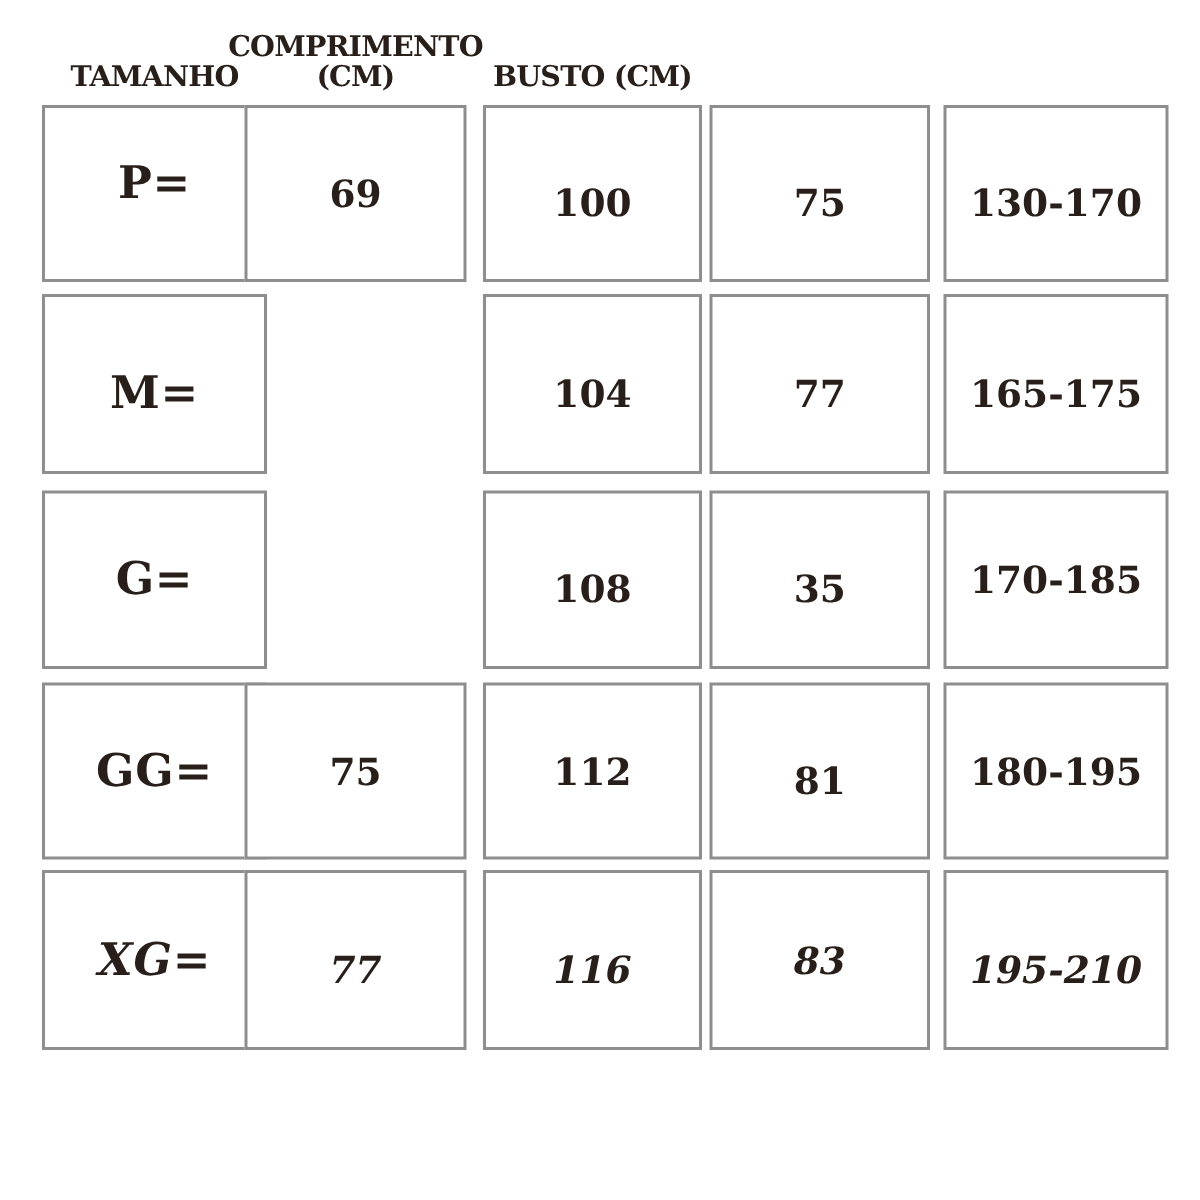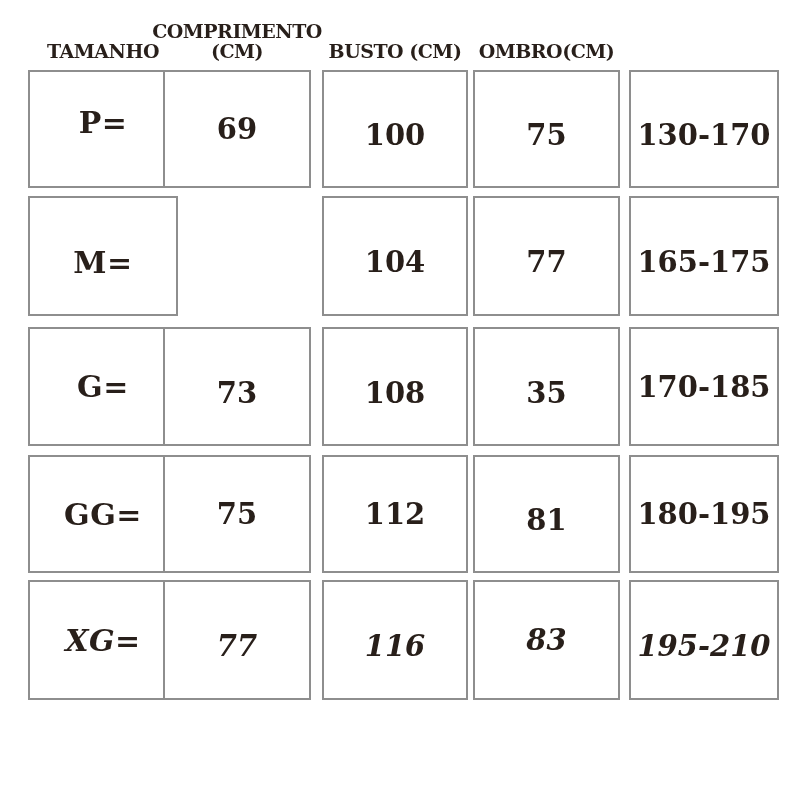--- a/index.html
+++ b/index.html
@@ -51,48 +51,46 @@
     background: #ffffff;
     border: 2px solid #8e8e8e;
     display: flex;
     align-items: center;
     justify-content: center;
     font-weight: bold;
     color: #281f1a;
     padding-top: 12px; 
   }
   .cell.size { font-size: 30px; letter-spacing: 0.5px; }
-  .cell.num  { font-size: 29px; }
+  .cell.num  { font-size: 25px; }
   .cell.mid  { padding-top: 0; }                     
   .cell.up   { padding-top: 0; padding-bottom: 14px; } 
 </style>
 </head>
 <body>
 
 <div class="canvas">
 
   <div class="hdr c1">TAMANHO</div>
   <div class="hdr c2">COMPRIMENTO
 (CM)</div>
   <div class="hdr c3">BUSTO (CM)</div>
-  <div class="hdr c4">OMBRO(CM)</div>
 
   <div class="cell size c1 r1 up">P=</div>
   <div class="cell num  c2 r1 mid">69</div>
   <div class="cell num  c3 r1">100</div>
   <div class="cell num  c4 r1">75</div>
   <div class="cell num  c5 r1">130-170</div>
 
   <div class="cell size c1 r2">M=</div>
   <div class="cell num  c3 r2">104</div>
   <div class="cell num  c4 r2">77</div>
   <div class="cell num  c5 r2">165-175</div>
 
   <div class="cell size c1 r3 mid">G=</div>
-  <div class="cell num  c2 r3">73</div>
   <div class="cell num  c3 r3">108</div>
   <div class="cell num  c4 r3">35</div>
   <div class="cell num  c5 r3 mid">170-185</div>
 
   <div class="cell size c1 r4 mid">GG=</div>
   <div class="cell num  c2 r4 mid">75</div>
   <div class="cell num  c3 r4 mid">112</div>
   <div class="cell num  c4 r4">81</div>
   <div class="cell num  c5 r4 mid">180-195</div>
 

